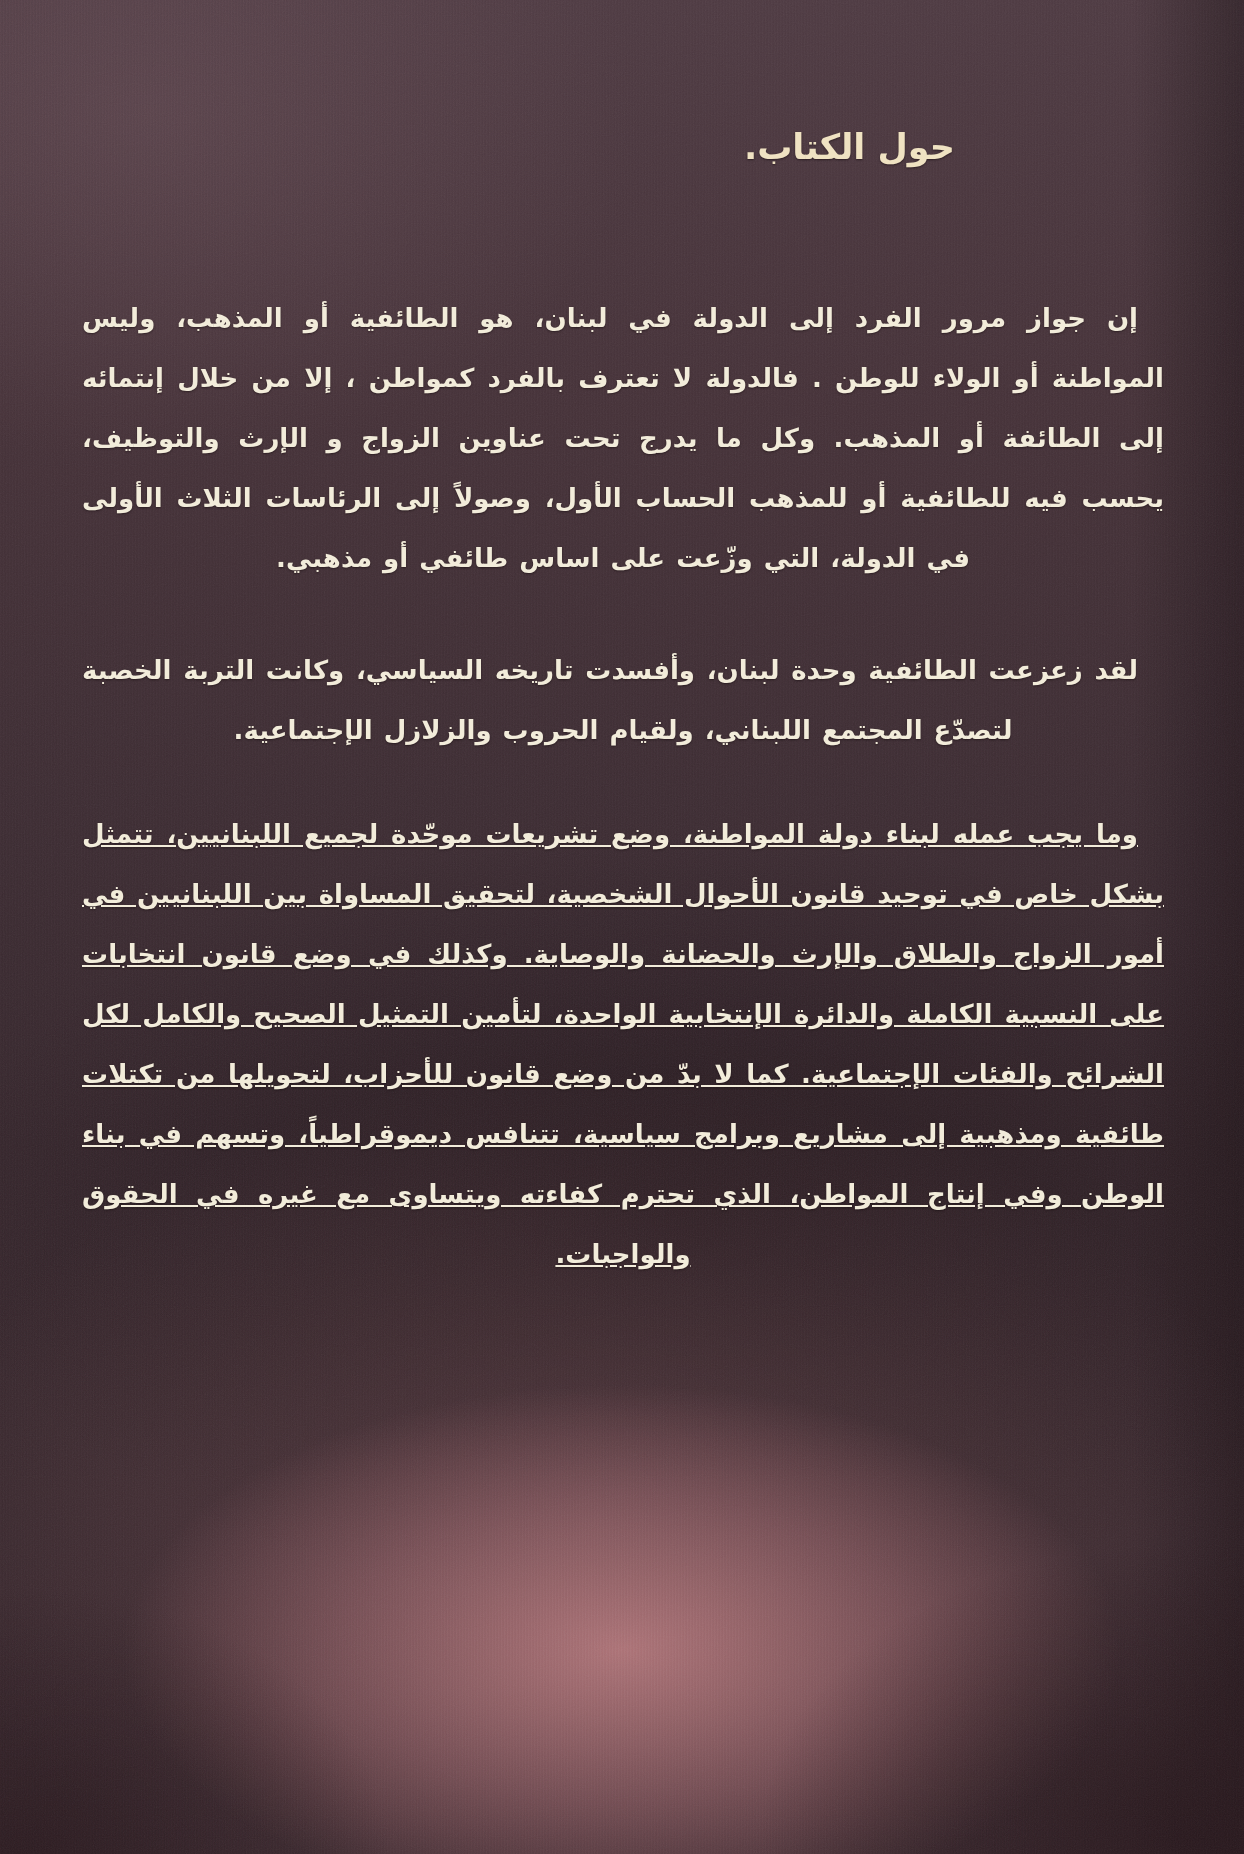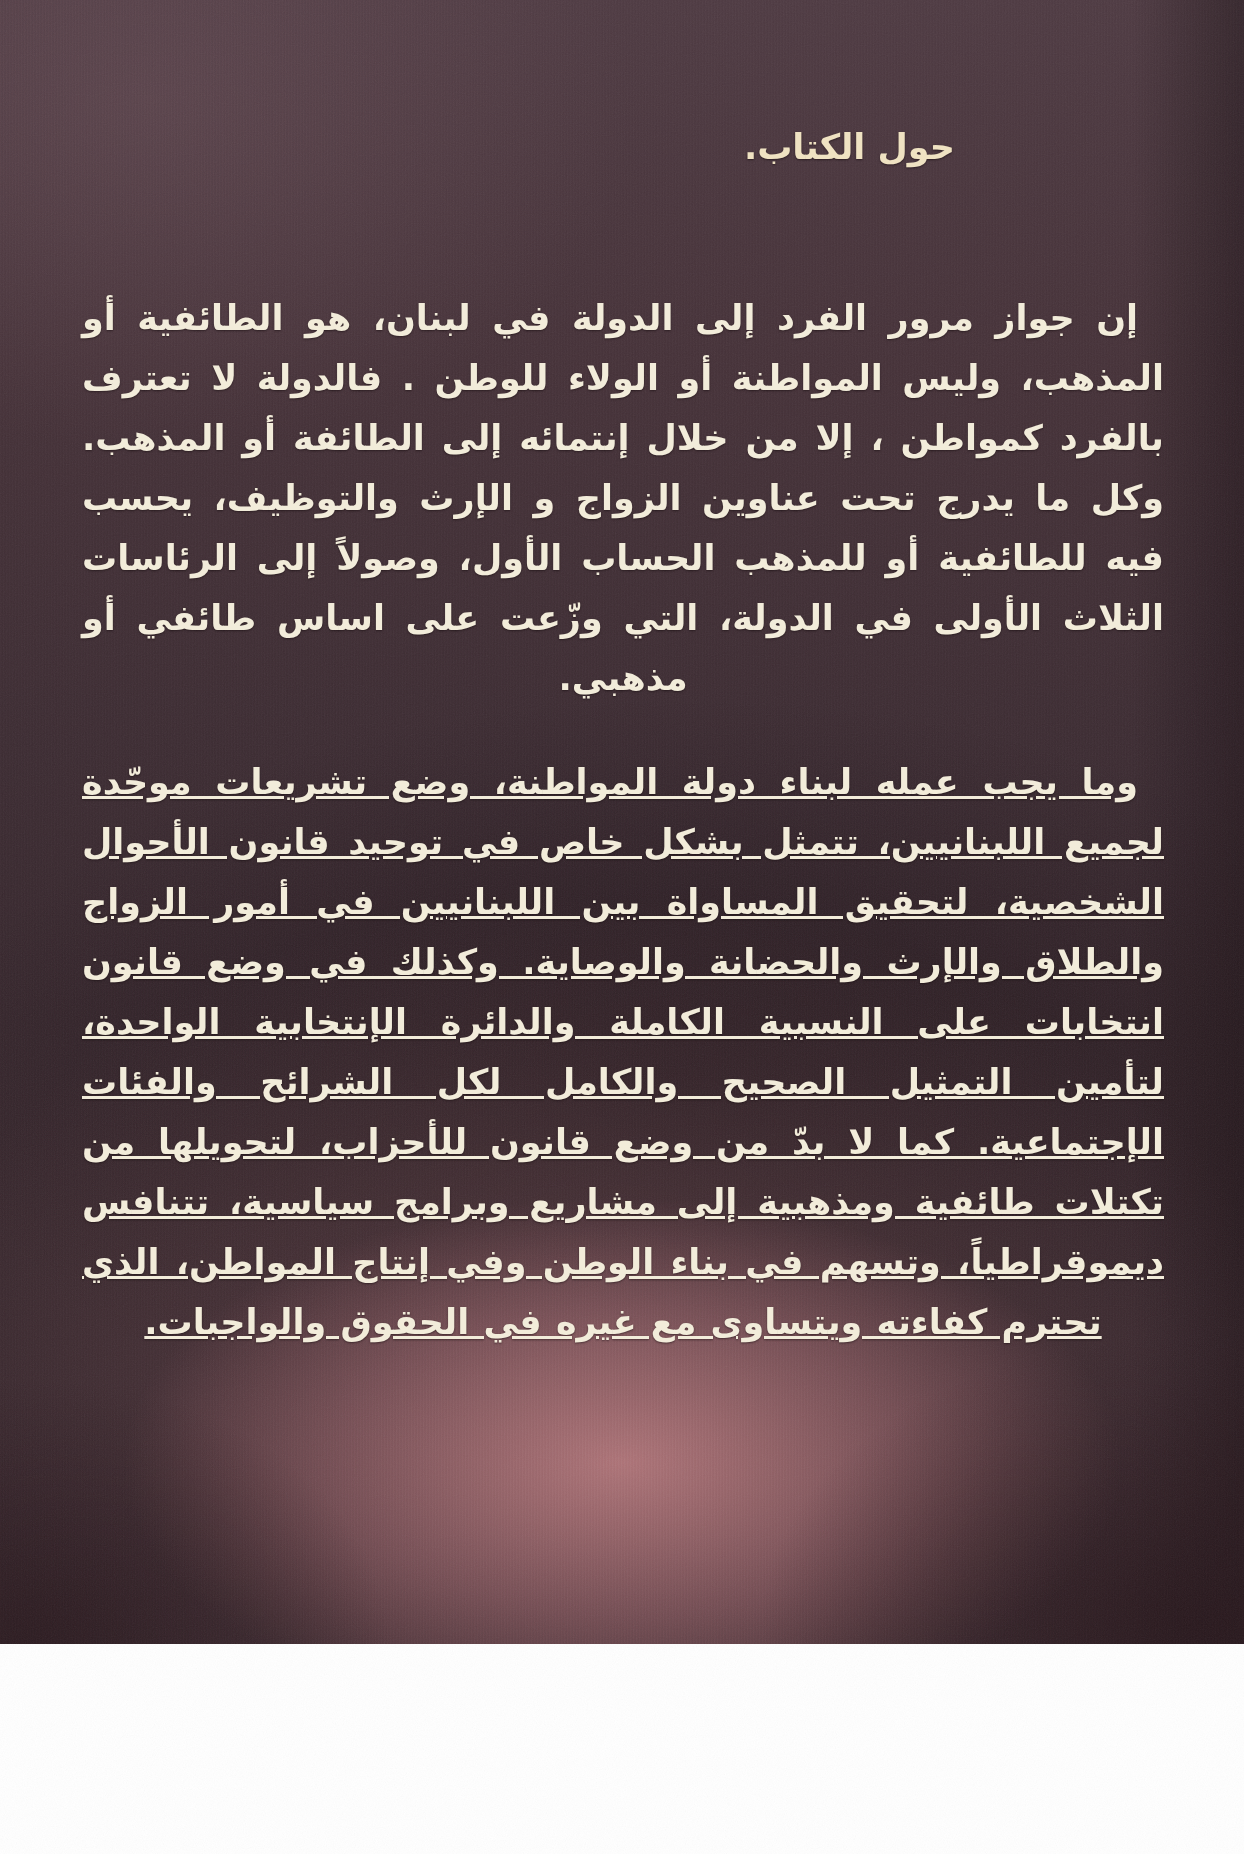--- a/index.html
+++ b/index.html
@@ -8,21 +8,21 @@
   }
   body {
     width: 1244px;
     height: 1854px;
     overflow: hidden;
     font-family: "DejaVu Sans", sans-serif;
   }
   .cover {
     position: relative;
     width: 1244px;
-    height: 1644px;
+    height: 1854px;
     background:
       
       radial-gradient(ellipse 620px 420px at 96% 99%, rgba(38,22,27,0.85) 0%, rgba(38,22,27,0.0) 70%),
       
       radial-gradient(ellipse 520px 380px at 2% 100%, rgba(40,24,29,0.8) 0%, rgba(40,24,29,0.0) 70%),
       
       radial-gradient(ellipse 640px 340px at 50% 89%, rgba(190,126,130,0.85) 0%, rgba(172,112,118,0.45) 45%, rgba(120,80,88,0.0) 78%),
       
       radial-gradient(ellipse 900px 600px at 48% 82%, rgba(140,95,102,0.35) 0%, rgba(140,95,102,0.0) 75%),
       
@@ -66,21 +66,21 @@
     font-weight: bold;
     color: #efe2c2;
     text-align: right;
     margin: 0 209px 0 0;
     line-height: 50px;
     letter-spacing: 0.5px;
     text-shadow: 0 1px 2px rgba(20,10,12,0.55);
   }
   .para {
     color: #f2ecda;
-    font-size: 35px;
+    font-size: 26px;
     font-weight: bold;
     line-height: 60px;
     text-align: justify;
     text-align-last: center;
     text-indent: 26px;
     margin: 0;
     letter-spacing: 0.2px;
     word-spacing: 2px;
     text-shadow: 0 1px 2px rgba(20,10,12,0.5);
   }
@@ -103,18 +103,19 @@
   </svg>
 
   <div class="scanlines"></div>
 
   <div class="content">
 
     <h1 class="book-title">حول الكتاب.</h1>
 
     <p class="para p1">إن جواز مرور الفرد إلى الدولة في لبنان، هو الطائفية أو المذهب، وليس المواطنة أو الولاء للوطن . فالدولة لا تعترف بالفرد كمواطن ، إلا من خلال إنتمائه إلى الطائفة أو المذهب. وكل ما يدرج تحت عناوين الزواج و الإرث والتوظيف، يحسب فيه للطائفية أو للمذهب الحساب الأول، وصولاً إلى الرئاسات الثلاث الأولى في الدولة، التي وزّعت على اساس طائفي أو مذهبي.</p>
 
+    <p class="para p2">لقد زعزعت الطائفية وحدة لبنان، وأفسدت تاريخه السياسي، وكانت التربة الخصبة لتصدّع المجتمع اللبناني، ولقيام الحروب والزلازل الإجتماعية.</p>
 
 
     <p class="para p4">وما يجب عمله لبناء دولة المواطنة، وضع تشريعات موحّدة لجميع اللبنانيين، تتمثل بشكل خاص في توحيد قانون الأحوال الشخصية، لتحقيق المساواة بين اللبنانيين في أمور الزواج والطلاق والإرث والحضانة والوصاية. وكذلك في وضع قانون انتخابات على النسبية الكاملة والدائرة الإنتخابية الواحدة، لتأمين التمثيل الصحيح والكامل لكل الشرائح والفئات الإجتماعية. كما لا بدّ من وضع قانون للأحزاب، لتحويلها من تكتلات طائفية ومذهبية إلى مشاريع وبرامج سياسية، تتنافس ديموقراطياً، وتسهم في بناء الوطن وفي إنتاج المواطن، الذي تحترم كفاءته ويتساوى مع غيره في الحقوق والواجبات.</p>
 
   </div>
 </div>
 
 </body></html>

